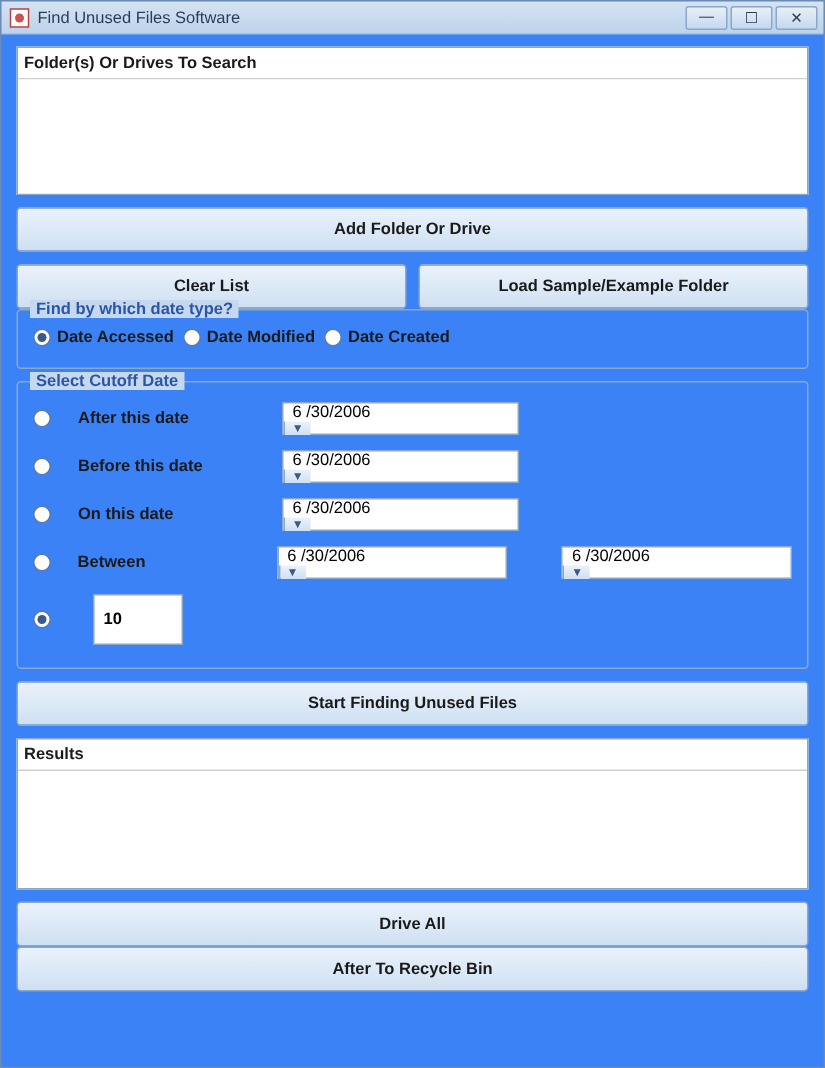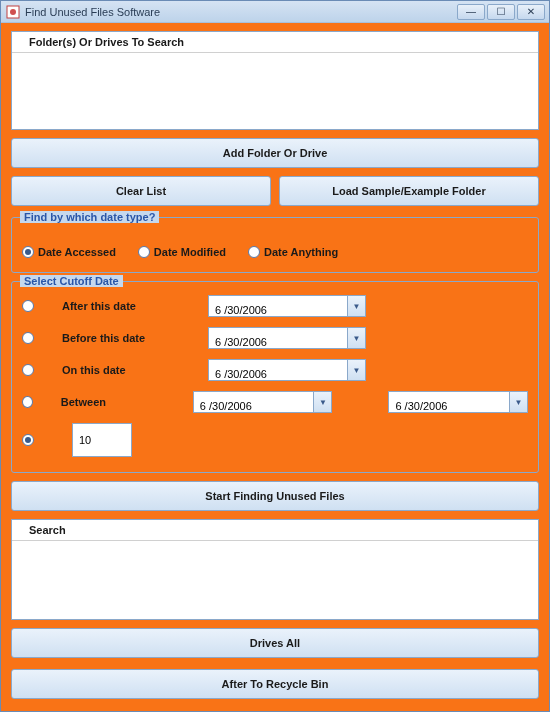--- a/index.html
+++ b/index.html
@@ -1,43 +1,43 @@
 <!DOCTYPE html>
 <html><head>
 <meta charset="utf-8">
 <style>
 * { box-sizing: border-box; margin: 0; padding: 0; font-family: Tahoma, sans-serif; font-size: 11px; }
 body { background: #e0e0e0; width: 550px; height: 712px; }
-.window { width: 550px; height: 712px; background: #f97316; border: 1px solid #6a8bb5; position: relative; }
+.window { width: 550px; height: 712px; background: #3b82f6; border: 1px solid #6a8bb5; position: relative; }
 .titlebar { height: 22px; background: linear-gradient(#d5e3f3, #bdd3ea); border-bottom: 1px solid #a8c0db; display: flex; align-items: center; padding: 0 4px; }
 .titlebar-icon { width: 16px; height: 16px; margin-right: 4px; display: inline-flex; align-items: center; justify-content: center; }
 .titlebar-text { color: #2a3d55; flex: 1; }
 .titlebar-buttons { display: flex; gap: 2px; }
 .titlebar-btn { width: 28px; height: 16px; background: linear-gradient(#e8f0f9, #c5d8ee); border: 1px solid #8aa8ca; border-radius: 2px; display: flex; align-items: center; justify-content: center; color: #2a3d55; cursor: pointer; font-size: 10px; }
 .content { padding: 8px 10px; }
 .panel { background: #fff; border: 1px solid #8aa8ca; margin-bottom: 8px; }
-.panel-header { padding: 4px 17px; font-weight: bold; color: #1a1a1a; border-bottom: 1px solid #d0d0d0; }
+.panel-header { padding: 4px 4px; font-weight: bold; color: #1a1a1a; border-bottom: 1px solid #d0d0d0; }
 .panel-list { height: 76px; background: #fff; }
 .btn { background: linear-gradient(#eaf2fb, #cfe0f2); border: 1px solid #8aa8ca; border-radius: 3px; height: 30px; display: flex; align-items: center; justify-content: center; font-weight: bold; color: #1a1a1a; cursor: pointer; }
 .btn-full { width: 100%; margin-bottom: 8px; }
-.btn-row { display: flex; gap: 8px; margin-bottom: 11px; }
+.btn-row { display: flex; gap: 8px; margin-bottom: 0; }
 .btn-half { flex: 1; }
 .fieldset { border: 1px solid #8aa8ca; border-radius: 3px; padding: 8px 10px 10px; margin-bottom: 8px; position: relative; }
 .fieldset-legend { position: absolute; top: -7px; left: 8px; background: #c5d8ee; padding: 0 4px; color: #2a56a8; font-weight: bold; }
-.radio-row { display: flex; align-items: center; gap: 22px; padding: 4px 0; margin-top: 16px; }
+.radio-row { display: flex; align-items: center; gap: 6px; padding: 4px 0; }
 .radio-item { display: flex; align-items: center; gap: 4px; }
 .radio { width: 12px; height: 12px; border: 1px solid #5a7aaa; border-radius: 50%; background: #fff; display: inline-flex; align-items: center; justify-content: center; cursor: pointer; }
 .radio.checked::after { content: ''; width: 6px; height: 6px; background: #3a5a8a; border-radius: 50%; }
 .radio-label { font-weight: bold; color: #1a1a1a; cursor: pointer; }
-.cutoff-row { display: flex; align-items: center; gap: 28px; padding: 5px 0; }
+.cutoff-row { display: flex; align-items: center; gap: 18px; padding: 5px 0; }
 .cutoff-label { width: 118px; font-weight: bold; color: #1a1a1a; }
-.dateinput { width: 158px; height: 22px; background: #fff; border: 1px solid #8aa8ca; display: flex; align-items: flex-end; }
+.dateinput { width: 158px; height: 22px; background: #fff; border: 1px solid #8aa8ca; display: flex; align-items: flex-start; flex-direction: column; }
 .dateinput-text { flex: 1; padding: 0 6px; }
 .dateinput-btn { width: 18px; height: 100%; background: linear-gradient(#eaf2fb, #cfe0f2); border-left: 1px solid #8aa8ca; display: flex; align-items: center; justify-content: center; cursor: pointer; color: #3a5a8a; font-size: 8px; }
-.days-input { width: 60px; height: 22px; background: #fff; border: 1px solid #8aa8ca; padding: 16px 6px; margin-left: 10px; }
+.days-input { width: 60px; height: 22px; background: #fff; border: 1px solid #8aa8ca; padding: 16px 6px; margin-left: 10px; font-weight: bold; }
 .results-panel .panel-list { height: 78px; }
 .btn-row-last { margin-bottom: 0; }
 </style>
 </head>
 <body>
 
 <div class="window">
   <div class="titlebar">
     <span class="titlebar-icon">
       <svg width="14" height="14" viewBox="0 0 14 14">
@@ -79,21 +79,21 @@
         <div class="radio-item">
           <span class="radio checked"></span>
           <span class="radio-label">Date Accessed</span>
         </div>
         <div class="radio-item">
           <span class="radio"></span>
           <span class="radio-label">Date Modified</span>
         </div>
         <div class="radio-item">
           <span class="radio"></span>
-          <span class="radio-label">Date Anything</span>
+          <span class="radio-label">Date Created</span>
         </div>
       </div>
     </div>
 
     <div class="fieldset">
       <div class="fieldset-legend">Select Cutoff Date</div>
 
       <div class="cutoff-row">
         <span class="radio"></span>
         <span class="cutoff-label">After this date</span>
@@ -139,27 +139,27 @@
         <span class="radio checked"></span>
         <input class="days-input" value="10" style="">
       </div>
     </div>
 
     <div class="btn btn-full">
         <span>Start Finding Unused Files</span>
       </div>
 
     <div class="panel results-panel">
-      <div class="panel-header">Search</div>
+      <div class="panel-header">Results</div>
       <div class="panel-list"></div>
     </div>
 
     <div class="btn-row">
       <div class="btn btn-half">
-          <span>Drives All</span>
+          <span>Drive All</span>
         </div>
     </div>
 
     <div class="btn-row btn-row-last">
       <div class="btn btn-half">
           <span>After To Recycle Bin</span>
         </div>
     </div>
 
   </div>

